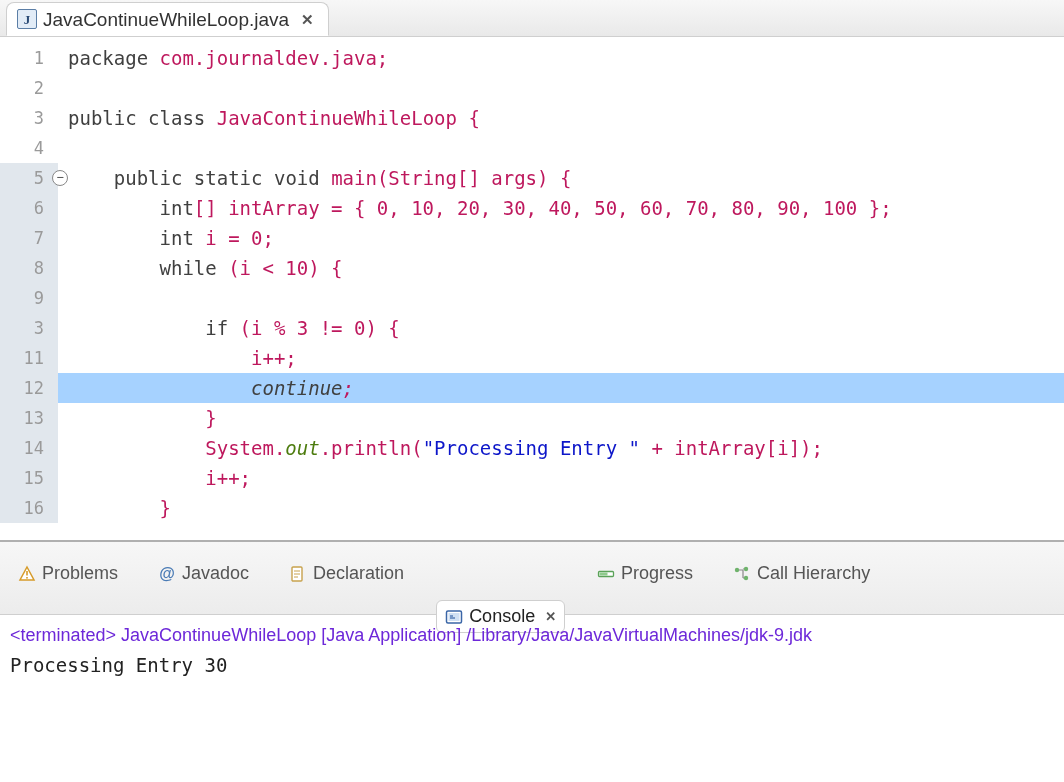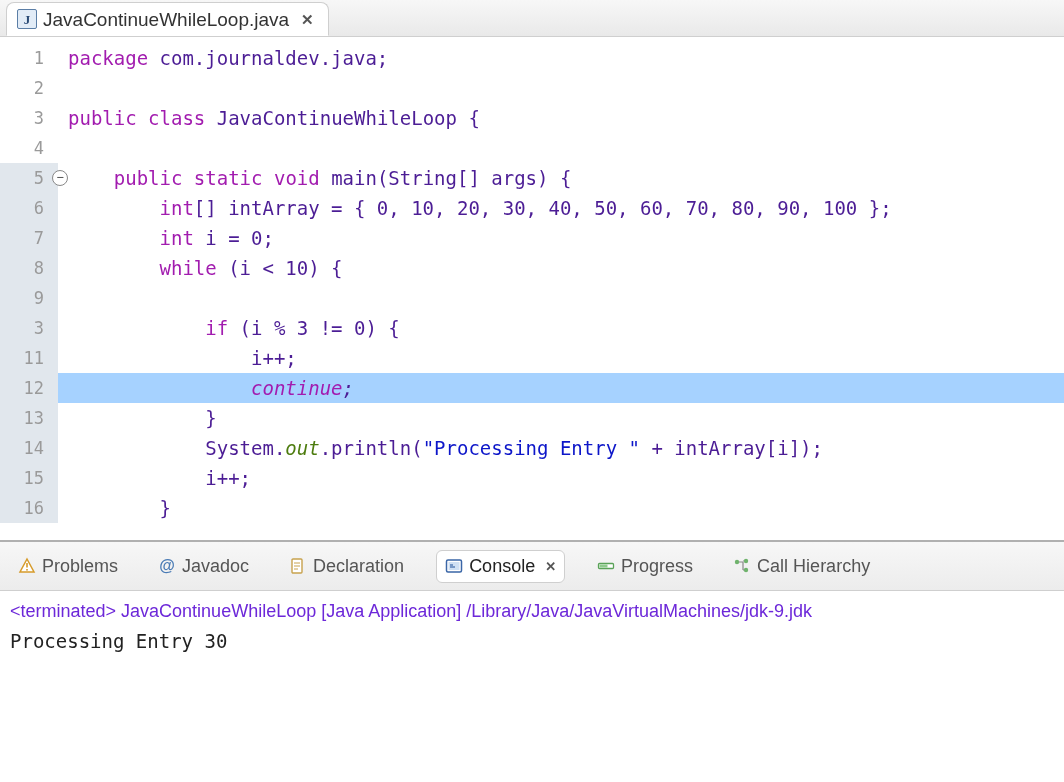--- a/index.html
+++ b/index.html
@@ -110,52 +110,53 @@
   .code-line {
     height: 30px;
     line-height: 30px;
     white-space: pre;
     padding-left: 10px;
   }
   .code-line.selected {
     background: #a6d2ff;
     font-style: italic;
   }
-  .tok-kw  { color: #a21caf; }   
+  .tok-kw  { color: #404040; }   
   .tok-str { color: #0d16c9; }   
   .tok-fld { color: #4d7c0f; font-style: italic; } 
-  .tok-txt { color: #4c1d95; }      
+  .tok-txt { color: #be185d; }      
   
   .panel-pane {
     display: flex;
     flex-direction: column;
     height: 242px;
   }
   .panel-tabbar {
     height: 40px;
     background: linear-gradient(#f7f7f7, #ececec);
     border-bottom: 1px solid #cfcfcf;
     display: flex;
-    align-items: center;
-    padding: 4px 10px;
+    align-items: flex-start;
+    padding: 16px 10px;
     gap: 24px;
     font-size: 18px;
     color: #555;
   }
   .panel-tab {
     display: flex;
     align-items: center;
     gap: 6px;
     padding: 5px 8px;
     border-radius: 6px;
   }
   .panel-tab.active {
     background: #fff;
     border: 1px solid #cfcfcf;
     color: #222;
+    margin-top: 42px;
   }
   .panel-tab .close-x {
     margin-left: 4px;
     font-size: 13px;
     font-weight: bold;
     color: #555;
   }
   .ico {
     width: 18px; height: 18px;
     display: inline-block;

